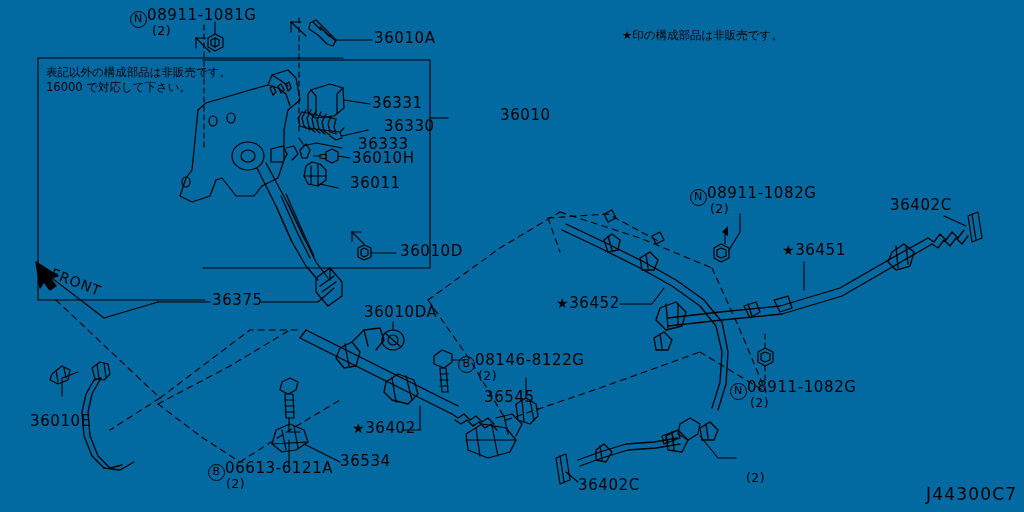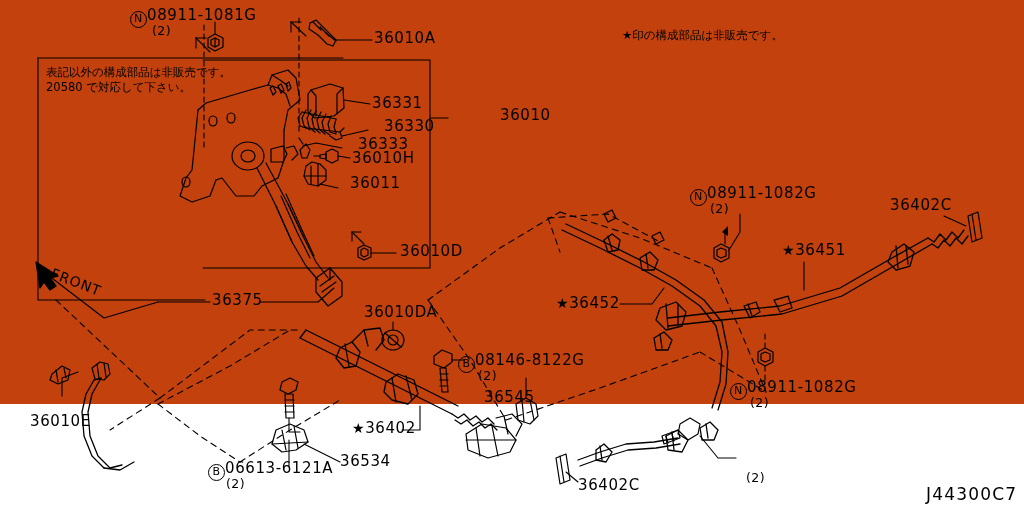--- a/index.html
+++ b/index.html
@@ -1,18 +1,18 @@
 <!DOCTYPE html>
 <html><head>
 <meta charset="utf-8">
 <style>
   html,body{margin:0;padding:0;background:#ffffff;}
   body{width:1024px;height:512px;overflow:hidden;
        font-family:"DejaVu Sans","Liberation Sans",sans-serif;color:#000;}
-  #stage{position:relative;width:1024px;height:404px;background:#c2410c;}
+  #stage{position:relative;width:1024px;height:512px;background:#0369a1;}
   #art{position:absolute;left:0;top:0;width:1024px;height:512px;}
 
   .lbl{position:absolute;white-space:nowrap;color:#000;
        font-family:"DejaVu Sans","Liberation Sans",sans-serif;
        font-size:15px;letter-spacing:.6px;line-height:1.05;}
   .jp{position:absolute;white-space:nowrap;color:#000;
       font-family:"DejaVu Sans","Liberation Sans",sans-serif;
       font-size:11.5px;line-height:15px;letter-spacing:0;}
   .qty{font-size:12.5px;letter-spacing:.4px;}
   .star{font-size:14px;}
@@ -371,21 +371,21 @@
   </svg>
 
   <div class="lbl" style="left:130px;top:8px;">
     <span style="display:inline-block;width:15px;height:15px;border:1.2px solid #000;border-radius:50%;text-align:center;line-height:13px;font-size:11px;vertical-align:-2px;">N</span><span>08911-1081G</span>
   </div>
   <div class="lbl qty" style="left:152px;top:24px;">(2)</div>
 
   <div class="lbl" style="left:374px;top:31px;">36010A</div>
 
   <div class="jp" style="left:46px;top:65px;">表記以外の構成部品は非販売です。</div>
-  <div class="jp" style="left:46px;top:80px;">20580 で対応して下さい。</div>
+  <div class="jp" style="left:46px;top:80px;">16000 で対応して下さい。</div>
 
   <div class="jp" style="left:622px;top:28px;font-size:11.5px;">★印の構成部品は非販売です。</div>
 
   <div class="lbl" style="left:372px;top:96px;">36331</div>
   <div class="lbl" style="left:384px;top:119px;">36330</div>
   <div class="lbl" style="left:358px;top:137px;">36333</div>
   <div class="lbl" style="left:352px;top:151px;">36010H</div>
   <div class="lbl" style="left:350px;top:176px;">36011</div>
   <div class="lbl" style="left:452px;top:108px;margin-left:48px;">36010</div>
 

